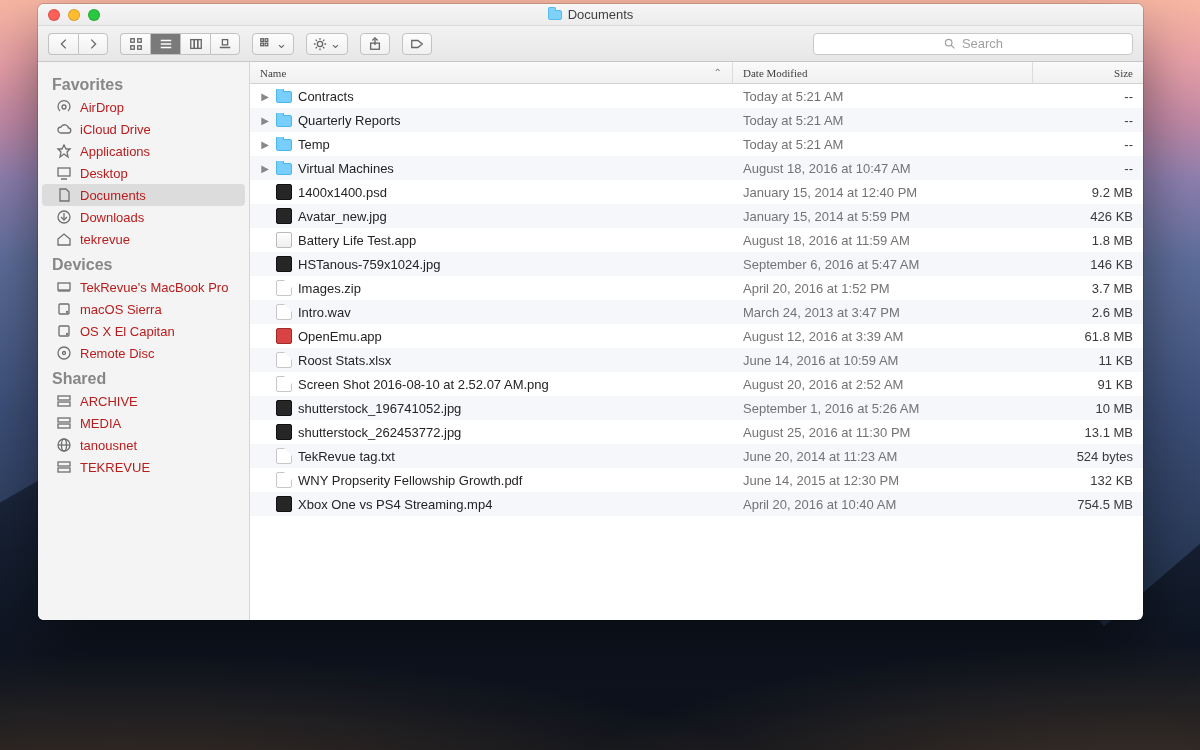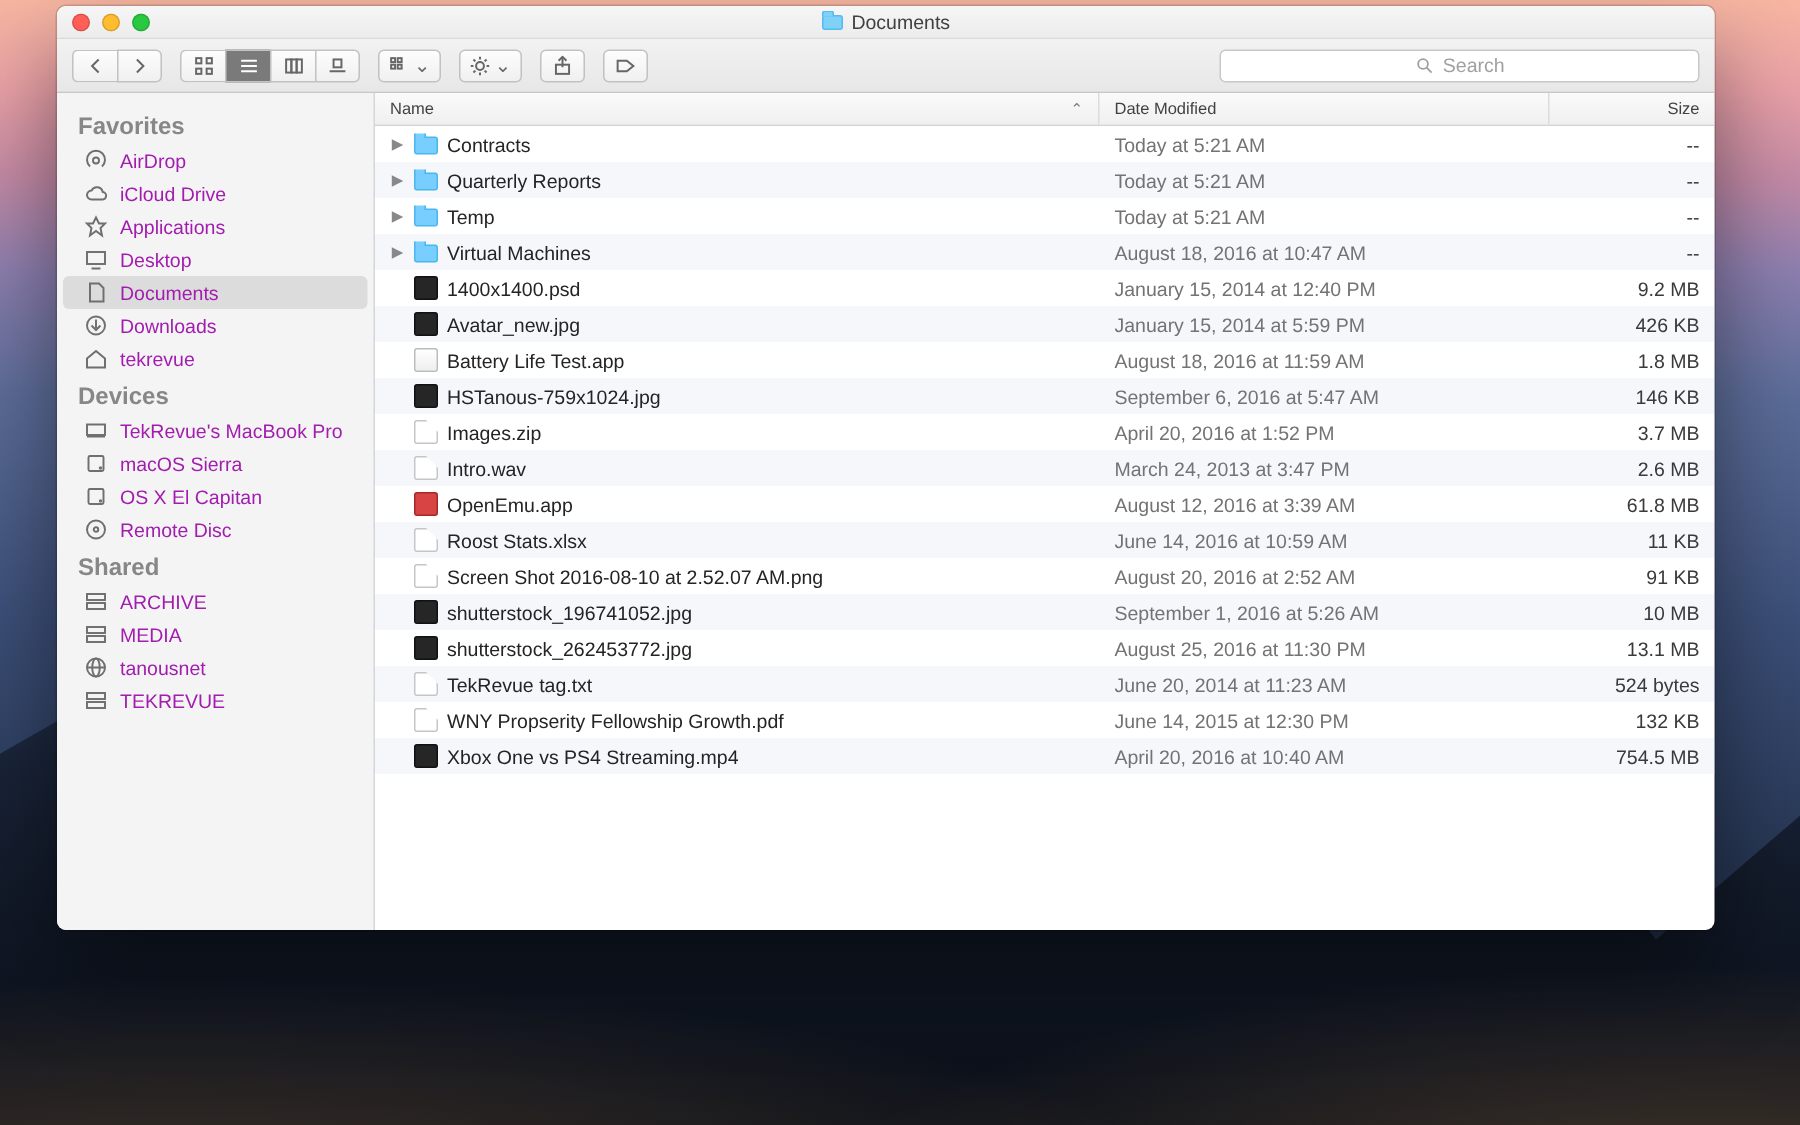--- a/index.html
+++ b/index.html
@@ -83,32 +83,32 @@
   
   .body { flex:1; display:flex; min-height:0; }
   .sidebar {
     width: 212px;
     background:#f4f4f4;
     border-right:1px solid #d6d6d6;
     padding:8px 0; overflow:auto;
     font-size:13px;
   }
   .sb-section-title { color:#878787; font-size:16px; font-weight:600; padding:6px 14px 2px; }
-  .sb-item { display:flex; align-items:center; gap:8px; padding:3px 14px; color:#a21caf; border-radius:4px; margin:0 4px;}
+  .sb-item { display:flex; align-items:center; gap:8px; padding:3px 14px; color:#b91c1c; border-radius:4px; margin:0 4px;}
   .sb-item.selected{background:#dcdcdc;}
   .sb-item .sb-icon{width:16px;height:16px;display:flex;align-items:center;justify-content:center;color:#6f6f6f;}
   .sb-item .sb-icon svg{width:16px;height:16px;stroke:#6f6f6f;fill:none;stroke-width:1.3;}
 
   
   .main { flex:1; display:flex; flex-direction:column; min-width:0;}
   .columns-header{
     height:22px; background:linear-gradient(#fafafa,#f0f0f0);
     border-bottom:1px solid #d3d3d3;
     display:grid; grid-template-columns: 1fr 300px 110px;
-    font-size:11px; color:#414141; font-weight:500;
+    font-size:11px; color:#414141; font-weight:500;font-family:Liberation Serif, serif;
   }
   .columns-header > div{display:flex;align-items:center;padding:0 10px;border-right:1px solid #dcdcdc;}
   .columns-header > div:last-child{border-right:none;justify-content:flex-end;}
   .col-name-head{gap:6px;}
   .col-name-head .sort{margin-left:auto;font-size:10px;color:#787878;}
 
   .rows{flex:1;overflow:auto;}
   .row{
     display:grid; grid-template-columns: 1fr 300px 110px;
     height:24px; align-items:center; font-size:13px;

